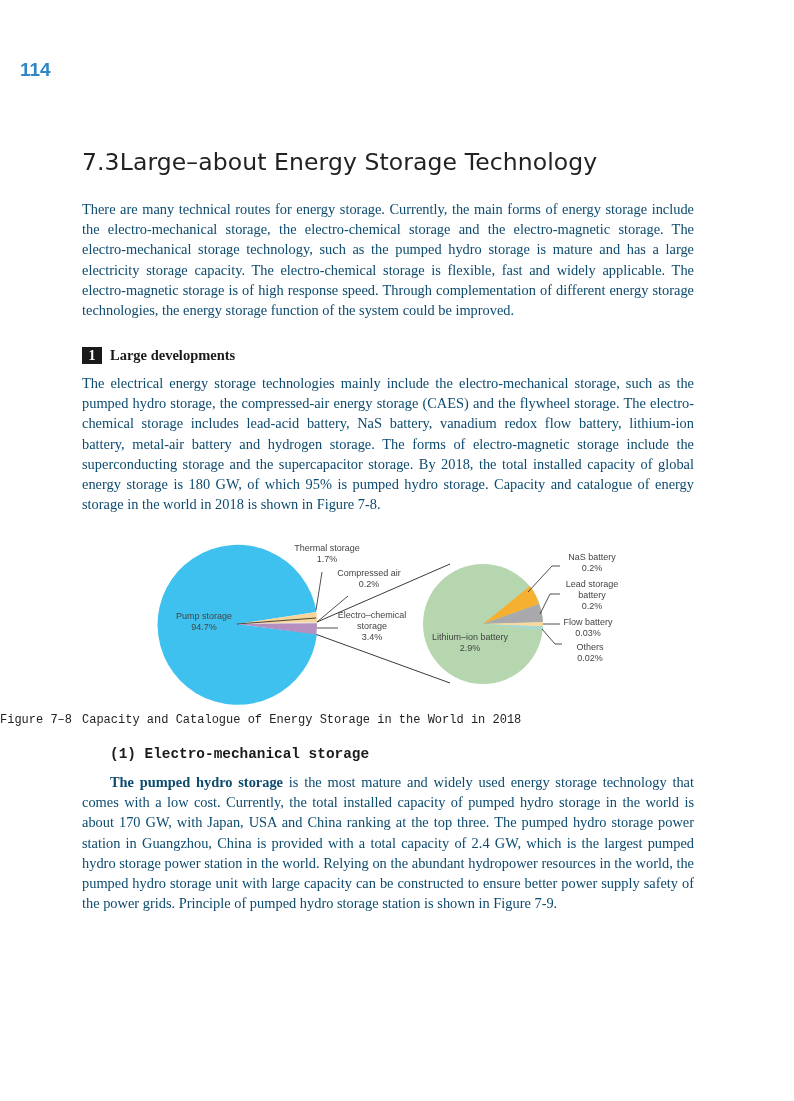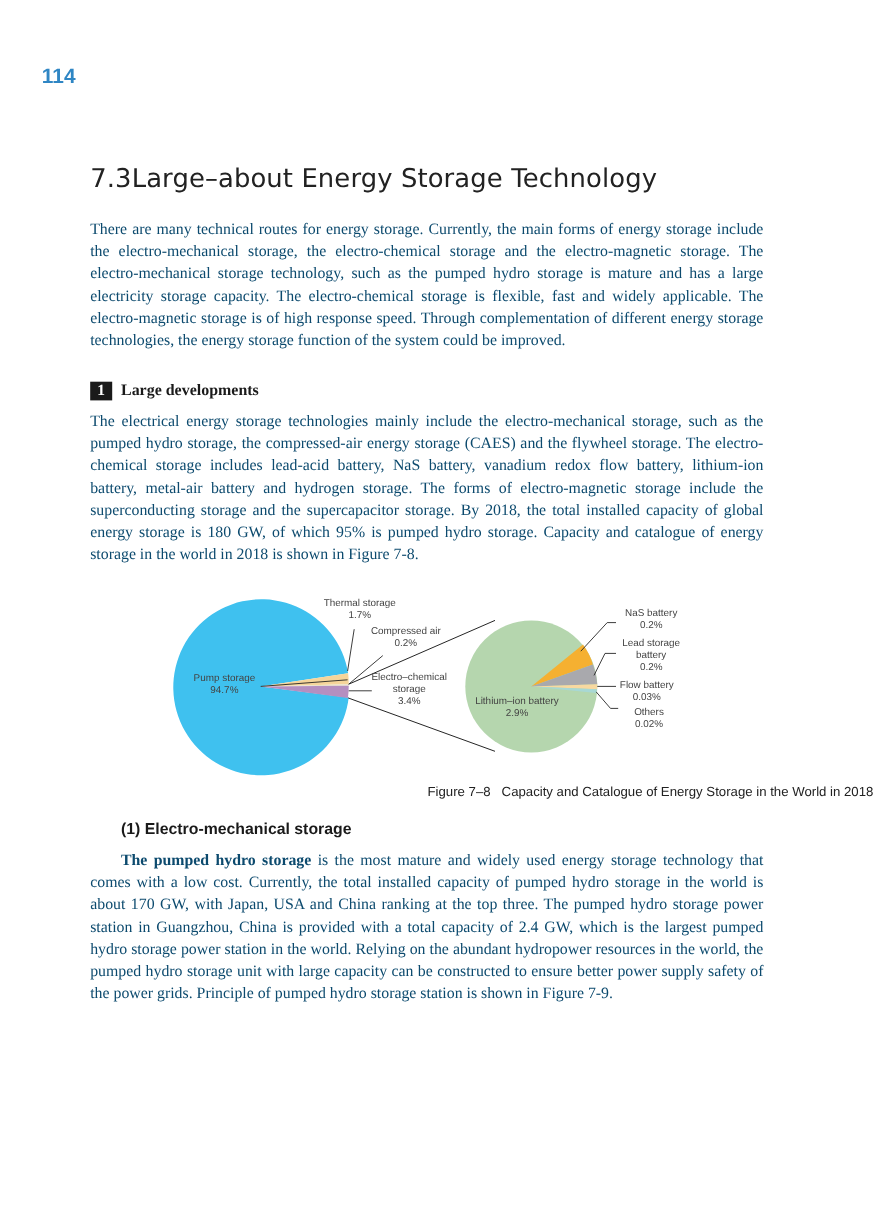--- a/index.html
+++ b/index.html
@@ -1,18 +1,18 @@
 <!DOCTYPE html>
 <html><head>
   <meta charset="utf-8">
   <style>
     html, body { margin: 0; padding: 0; background: #ffffff; }
     body { width: 794px; height: 1101px; position: relative; overflow: hidden; }
     .page-num {
-      position: absolute; left: 38px; top: 59px;
+      position: absolute; left: 20px; top: 59px;
       font-family: "Liberation Sans", sans-serif; font-weight: bold;
       font-size: 19px; color: #2f86c4;
     }
     .section-title {
       position: absolute; left: 82px; top: 148px;
       font-family: "DejaVu Sans", sans-serif; font-size: 23.5px;
       color: #222; letter-spacing: 0.1px; white-space: nowrap;
     }
     .section-title .num { }
     .body-text {
@@ -27,27 +27,27 @@
       font-size: 14.5px; color: #1a1a1a; display: flex; align-items: center;
     }
     .subhead .box {
       display: inline-block; background: #1a1a1a; color: #fff;
       width: 20px; height: 17px; line-height: 17px; text-align: center;
       margin-right: 8px; font-size: 14px;
     }
     .chart-wrap { position: absolute; left: 150px; top: 536px; width: 480px; height: 175px; }
     .chart-wrap svg text { font-family: "Liberation Sans", sans-serif; font-size: 9px; fill: #444; }
     .caption {
-      position: absolute; left: 0; width: 794px; top: 713px; text-align: right;
-      font-family: Liberation Sans, sans-serif; font-size: 12px; color: #222;
+      position: absolute; left: 0; width: 794px; top: 713px; text-align: left;
+      font-family: Liberation Mono, monospace; font-size: 12px; color: #222;
     }
     .caption .fig { margin-right: 10px; }
     .subsub {
       position: absolute; left: 110px; top: 746px;
-      font-family: Liberation Sans, sans-serif; font-weight: bold;
+      font-family: Liberation Mono, monospace; font-weight: bold;
       font-size: 14.4px; color: #1a1a1a;
     }
     .indent { text-indent: 28px; }
   </style>
 </head>
 <body>
 
 <div class="page-num">114</div>
 
 <div class="section-title">

